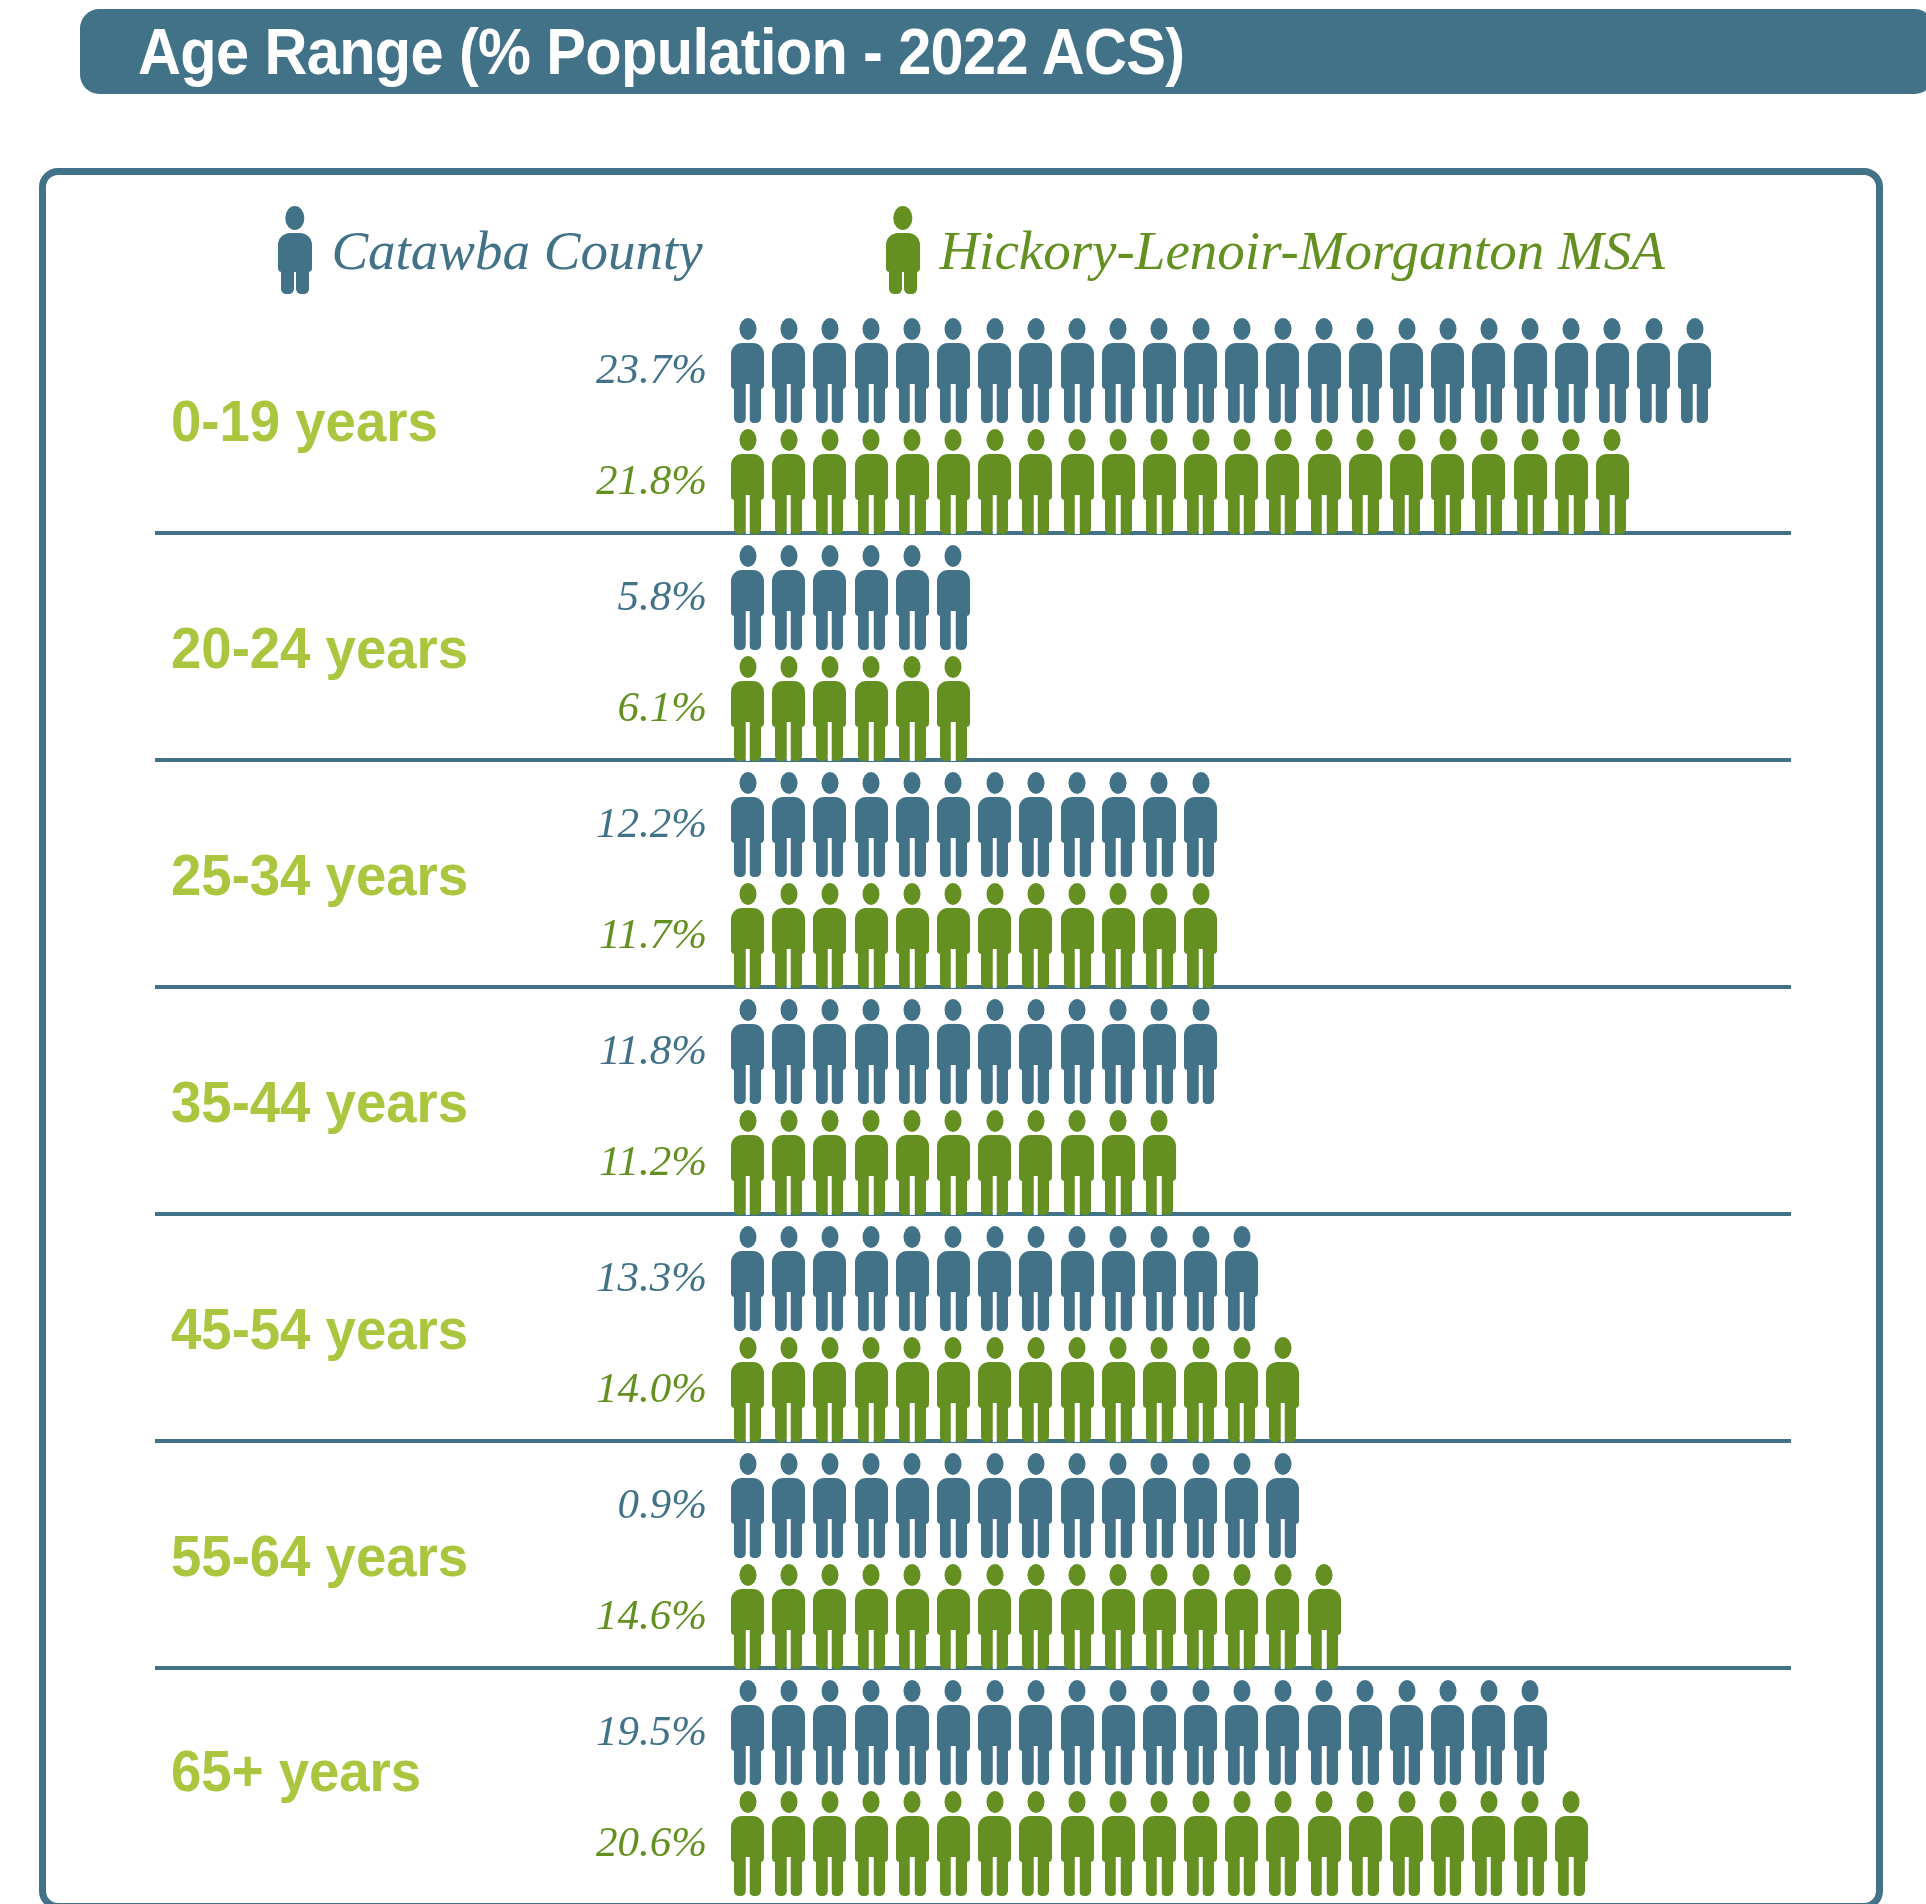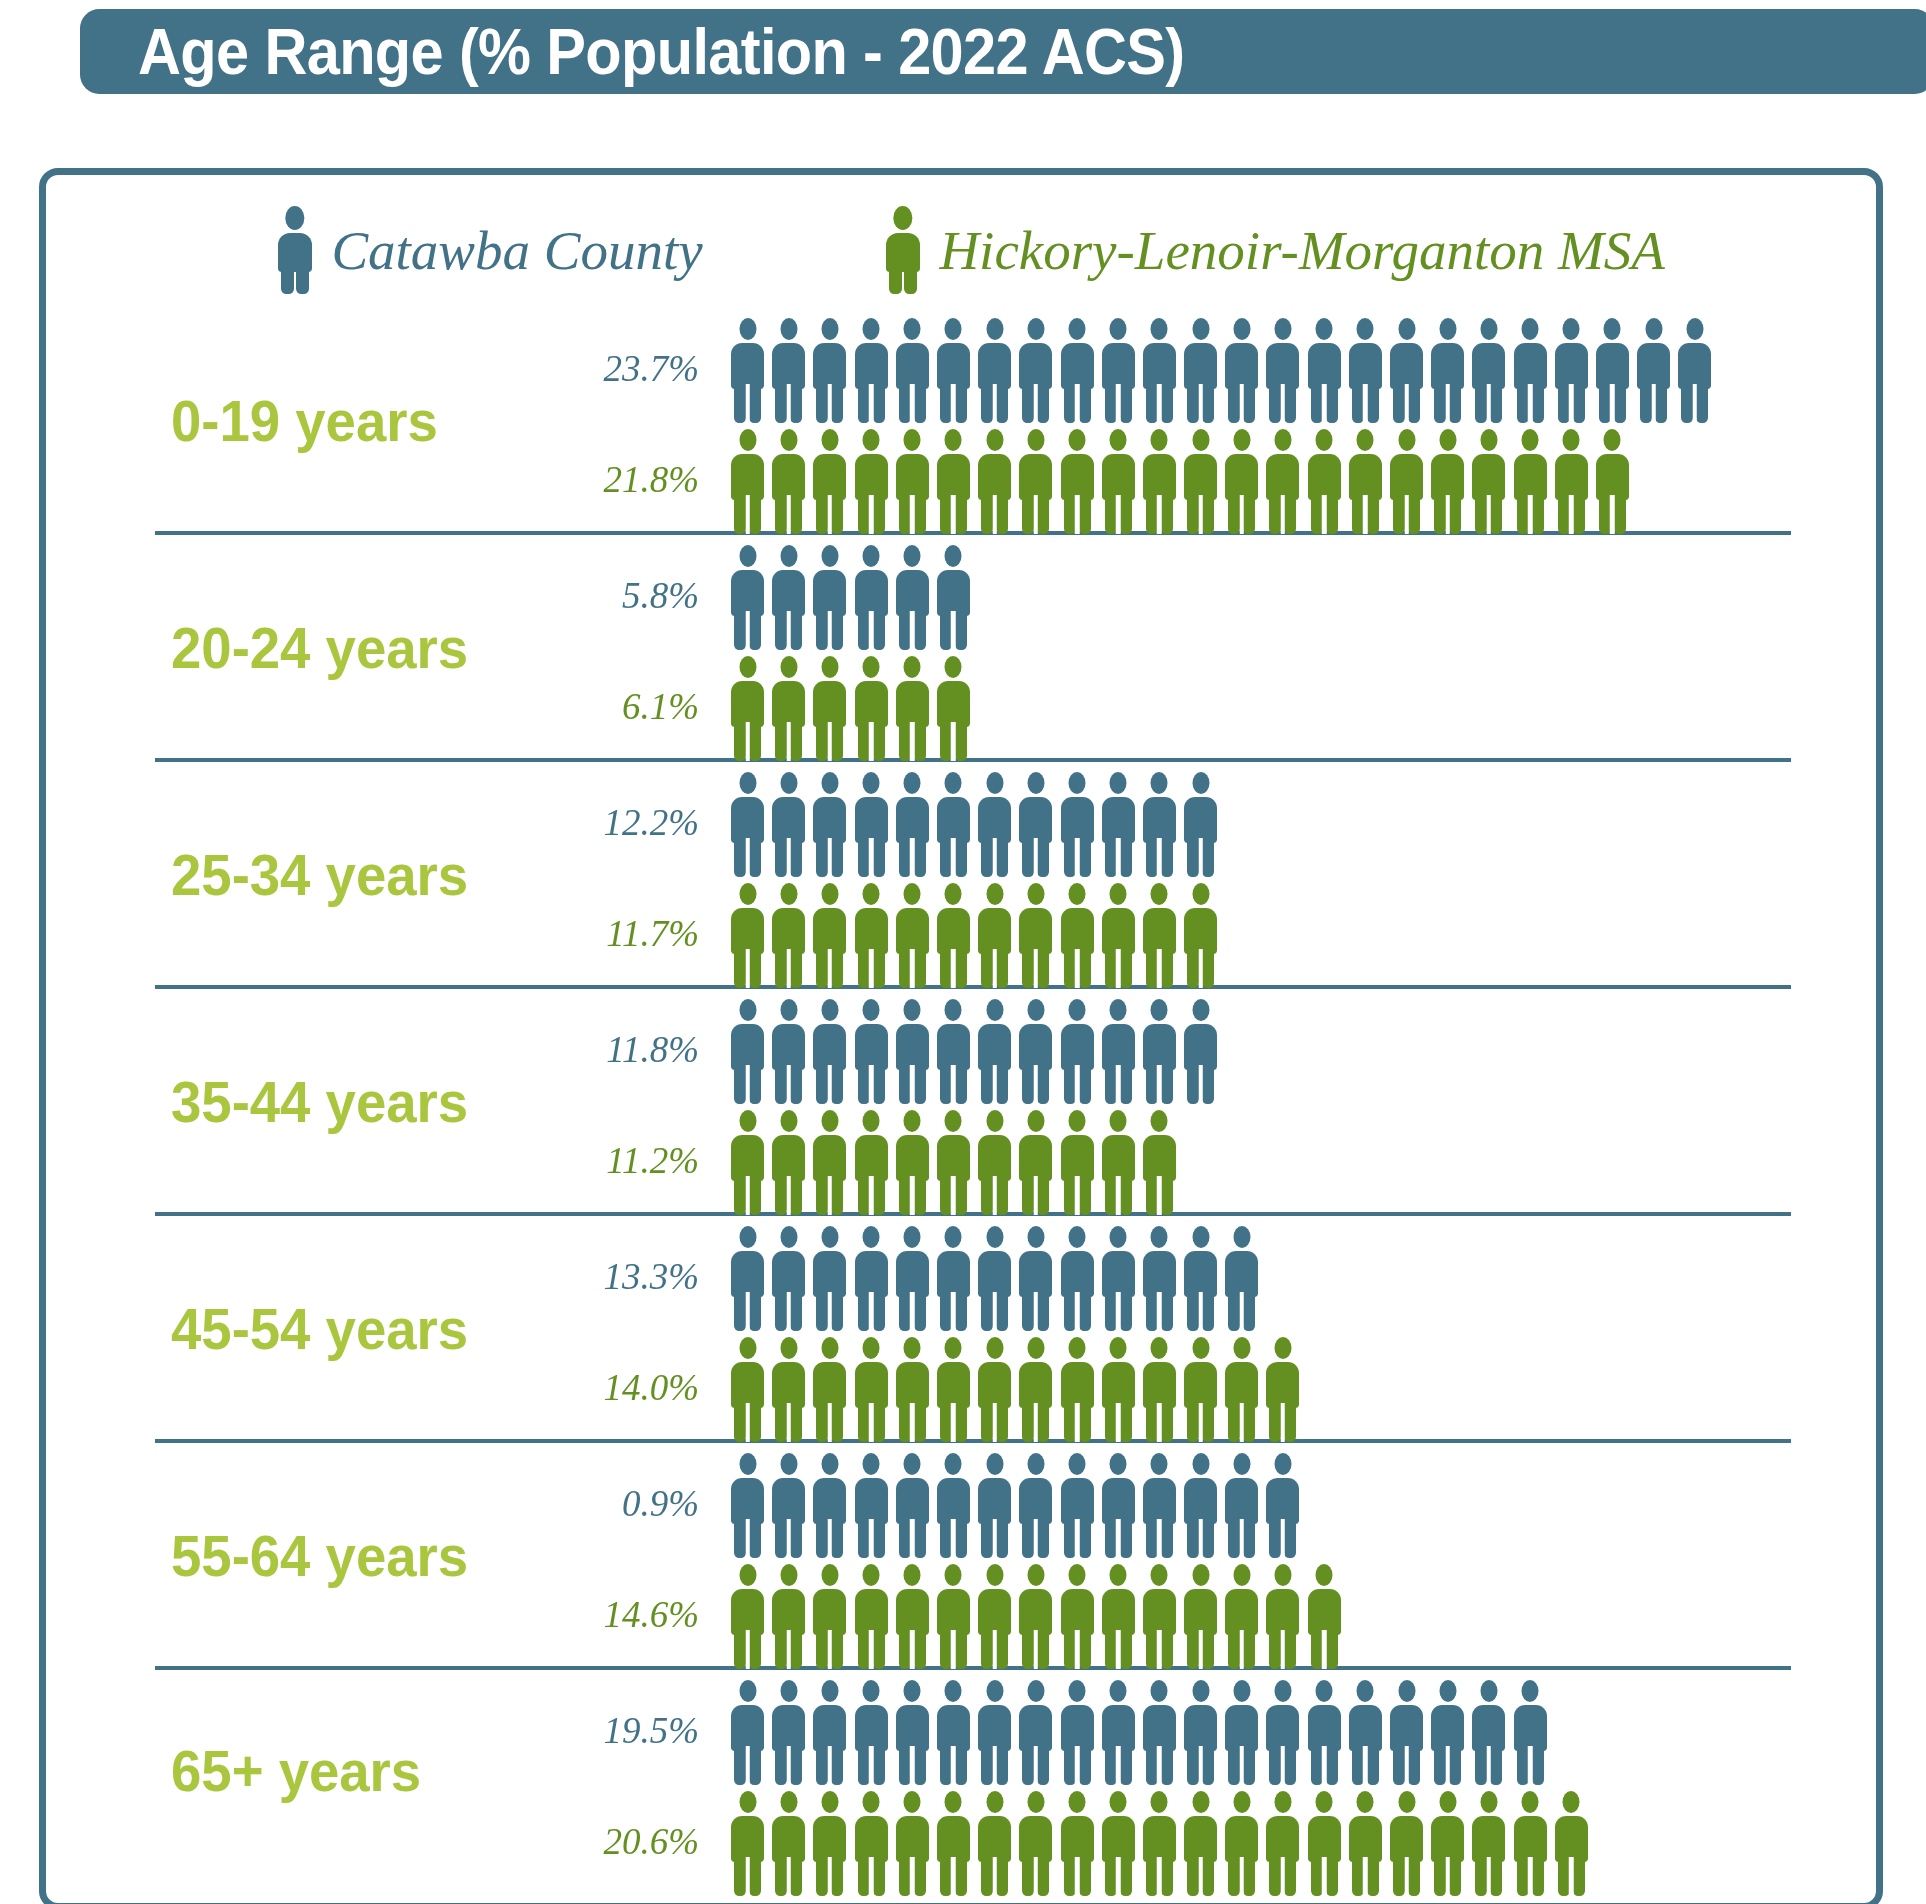--- a/index.html
+++ b/index.html
@@ -87,25 +87,25 @@
     position:absolute;
     left:389px;
     height:109px;
     display:flex;align-items:flex-end;
   }
   .series.top{top:6px;}
   .series.bottom{top:117px;}
   .pct{
     width:187px;
     text-align:right;
-    padding-right:32px;
+    padding-right:24px;
     box-sizing:border-box;
     font-family:"Liberation Serif","DejaVu Serif",serif;
     font-style:italic;
-    font-size:37px;
+    font-size:43px;
     line-height:1;
     align-self:center;
     white-space:nowrap;
   }
   .pct.blue{color:#417288;}
   .pct.green{color:#639020;}
   .figs{display:flex;align-items:flex-end;height:109px;}
   
   .person{
     width:33px;height:105px;

